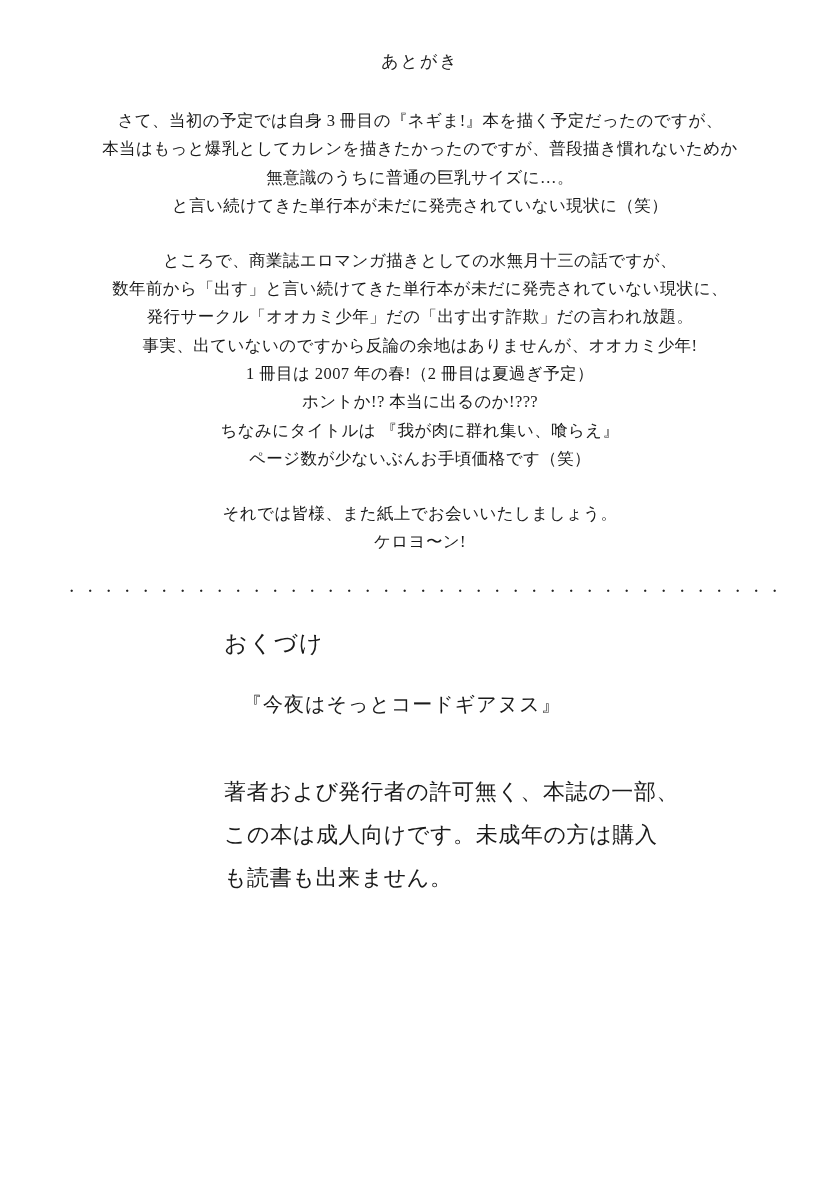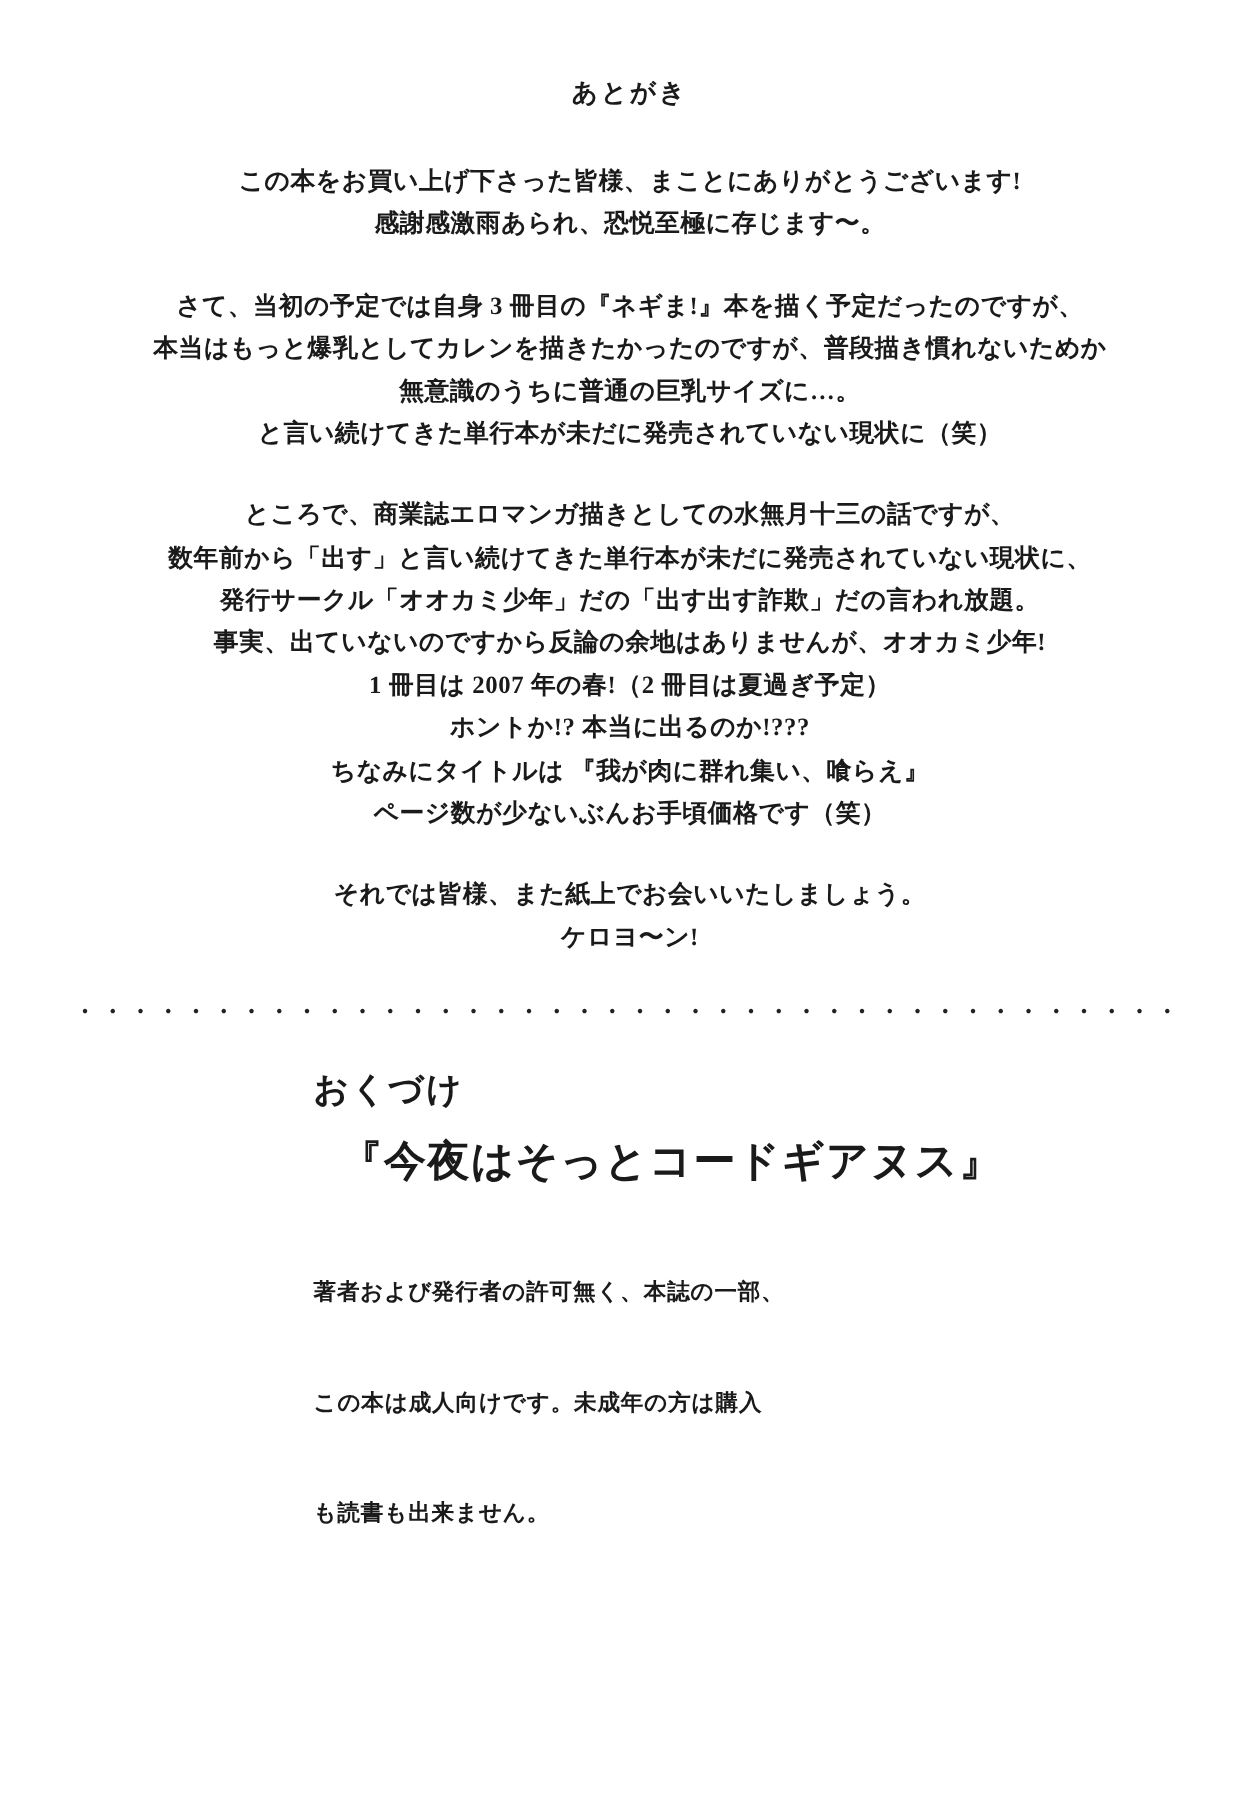--- a/index.html
+++ b/index.html
@@ -12,22 +12,21 @@
     background: #ffffff;
     font-family: "Liberation Serif", serif;
     color: #1a1a1a;
     overflow: hidden;
   }
   .page {
     position: relative;
     width: 840px;
     height: 852px;
     box-sizing: border-box;
-    padding: 40px 49px;
-    font-weight: bold;
+    padding: 40px 64px;
   }
   .afterword-title {
     text-align: center;
     font-size: 17px;
     letter-spacing: 2px;
     margin-top: 10px;
     margin-bottom: 34px;
   }
   .para {
     text-align: center;
@@ -50,54 +49,50 @@
   }
   .colophon {
     padding-left: 160px;
   }
   .colophon .head {
     font-size: 23px;
     letter-spacing: 1.5px;
     line-height: 1.85;
   }
   .colophon .booktitle {
-    font-size: 28px;
+    font-size: 20px;
     letter-spacing: 1px;
     line-height: 1.85;
     padding-left: 18px;
+    margin-top: 20px;
   }
   .colophon .credits {
     margin-top: 34px;
   }
   .colophon .credits .line {
     font-size: 18px;
     line-height: 1.95;
     letter-spacing: 0.8px;
   }
   .colophon .notice {
     margin-top: 48px;
   }
   .colophon .notice .line {
-    font-size: 15px;
+    font-size: 22px;
     line-height: 1.95;
     letter-spacing: 0.6px;
-    margin-top: 44px;
   }
 </style>
 </head>
 <body>
 
 <div class="page">
 
   <div class="afterword-title">あとがき</div>
 
-  <div class="para">
-    <div class="line">この本をお買い上げ下さった皆様、まことにありがとうございます!</div>
-    <div class="line">感謝感激雨あられ、恐悦至極に存じます〜。</div>
-  </div>
 
   <div class="para">
     <div class="line">さて、当初の予定では自身 3 冊目の『ネギま!』本を描く予定だったのですが、</div>
     <div class="line">本当はもっと爆乳としてカレンを描きたかったのですが、普段描き慣れないためか</div>
     <div class="line">無意識のうちに普通の巨乳サイズに…。</div>
     <div class="line">と言い続けてきた単行本が未だに発売されていない現状に（笑）</div>
   </div>
 
   <div class="para">
     <div class="line">ところで、商業誌エロマンガ描きとしての水無月十三の話ですが、</div>

